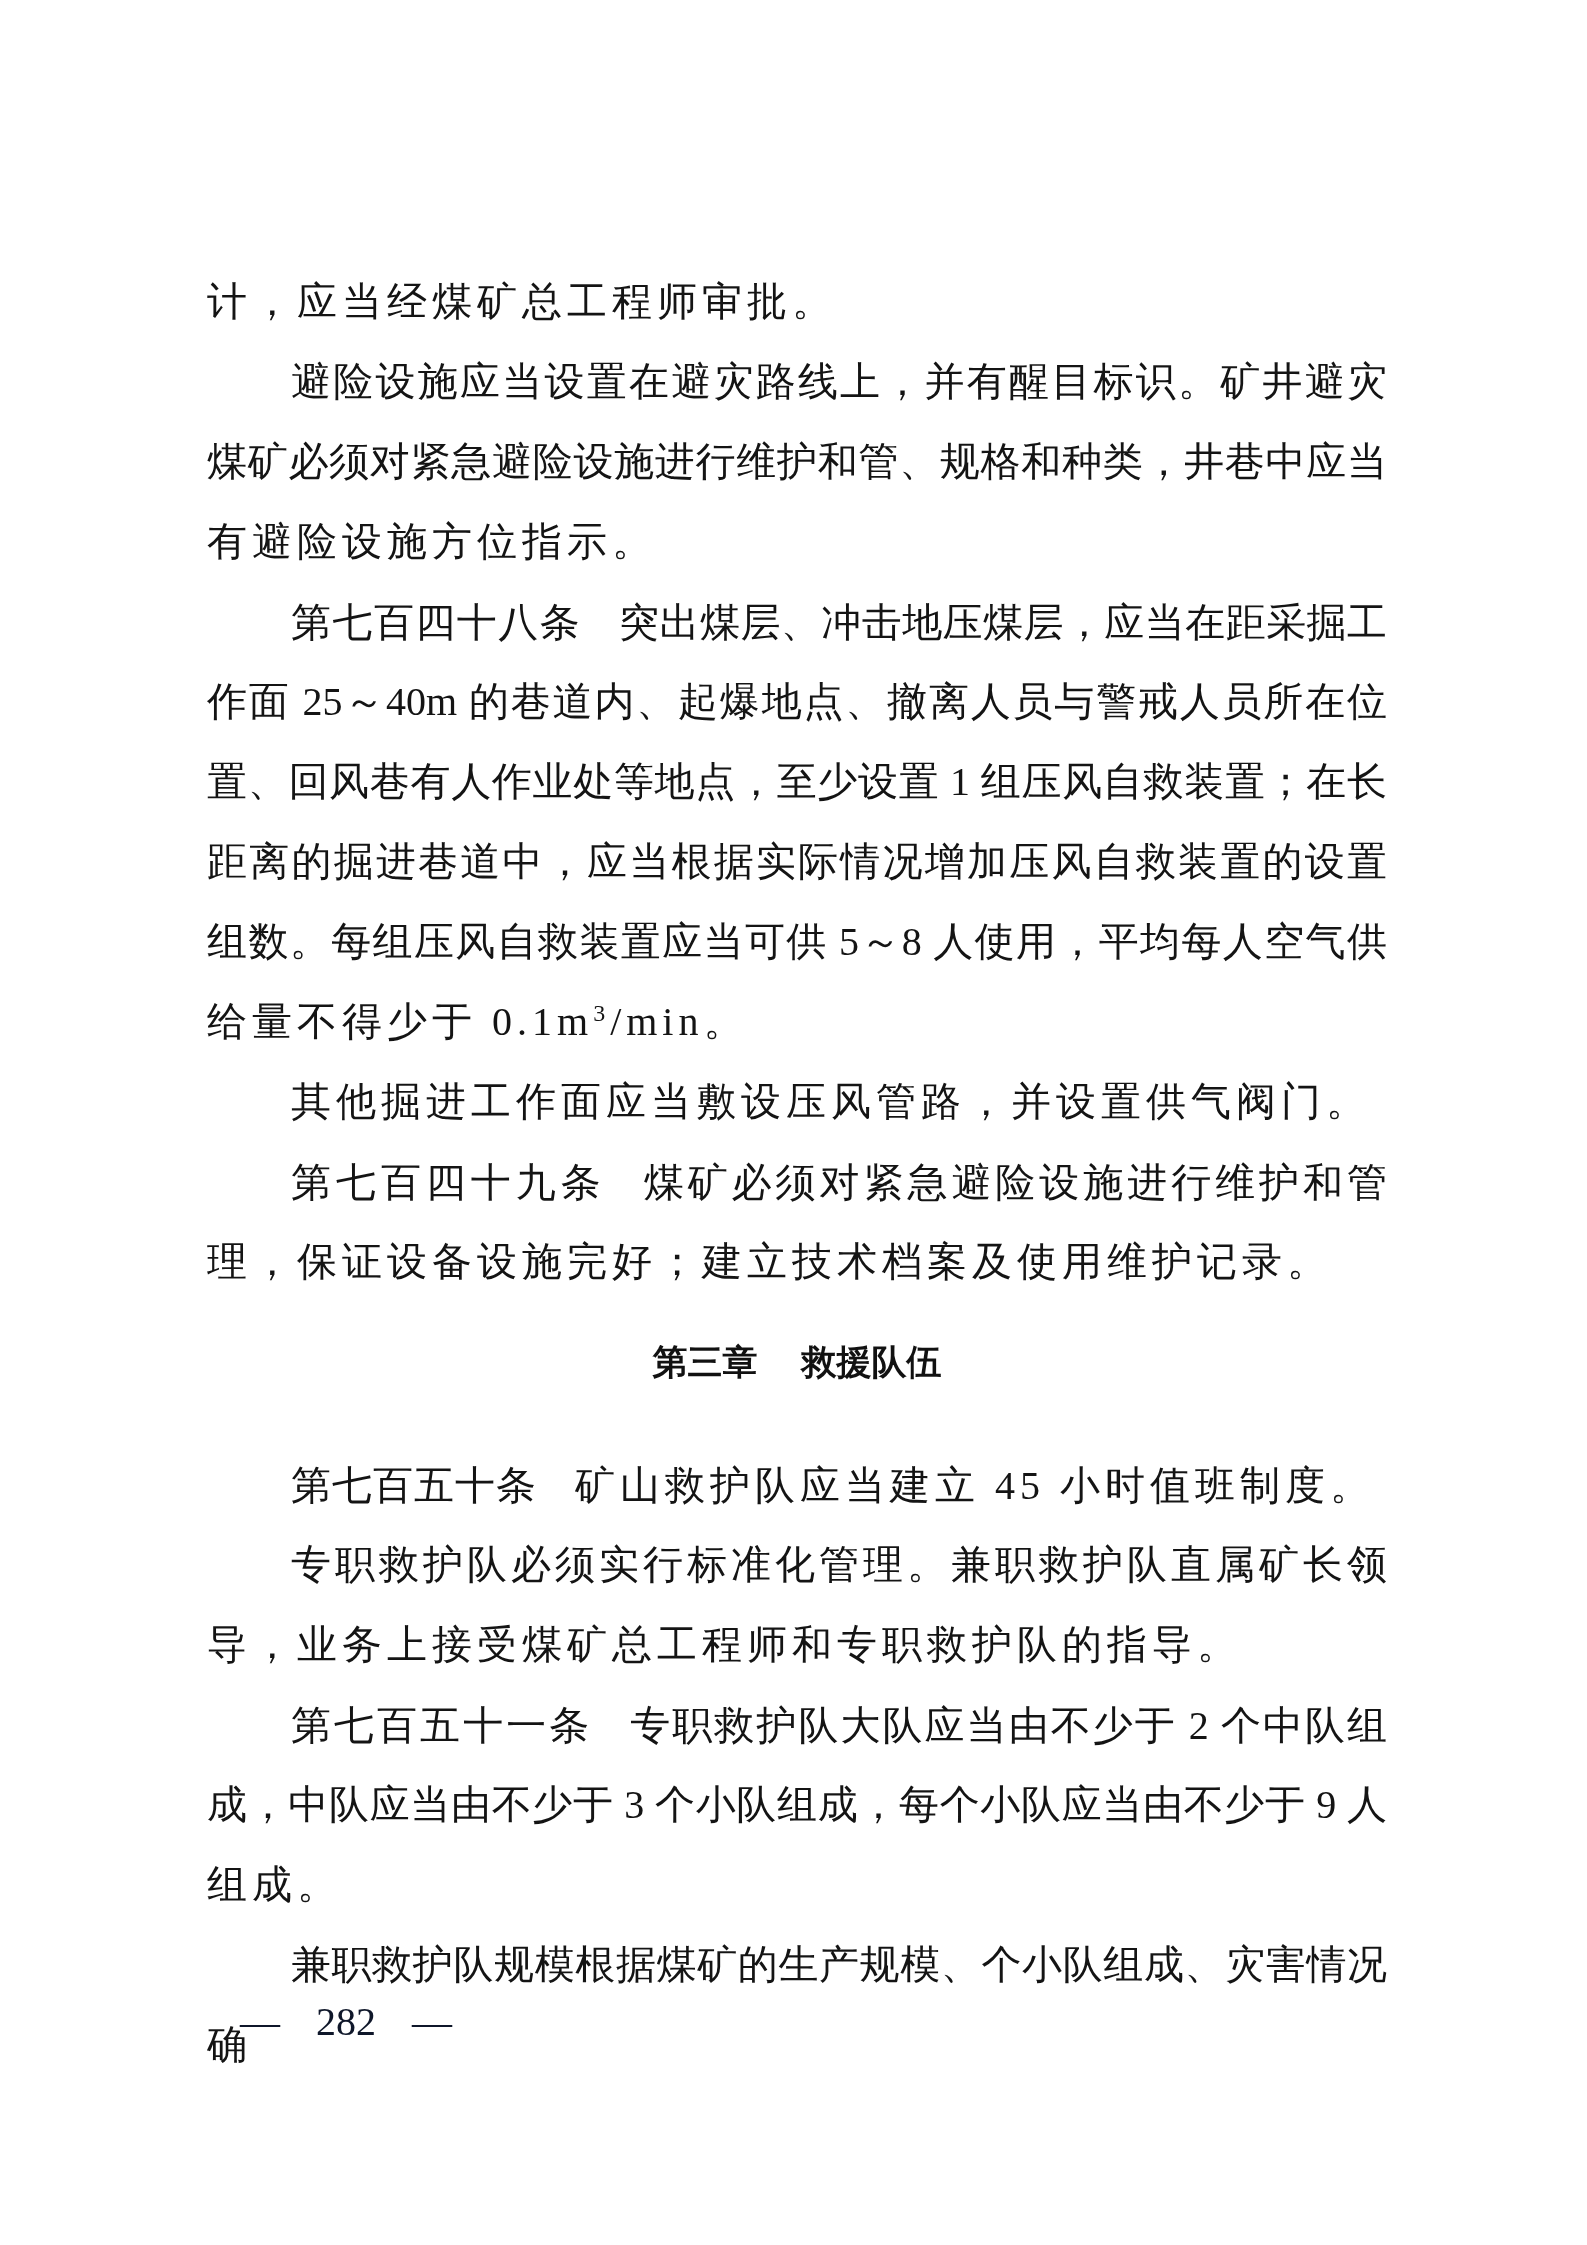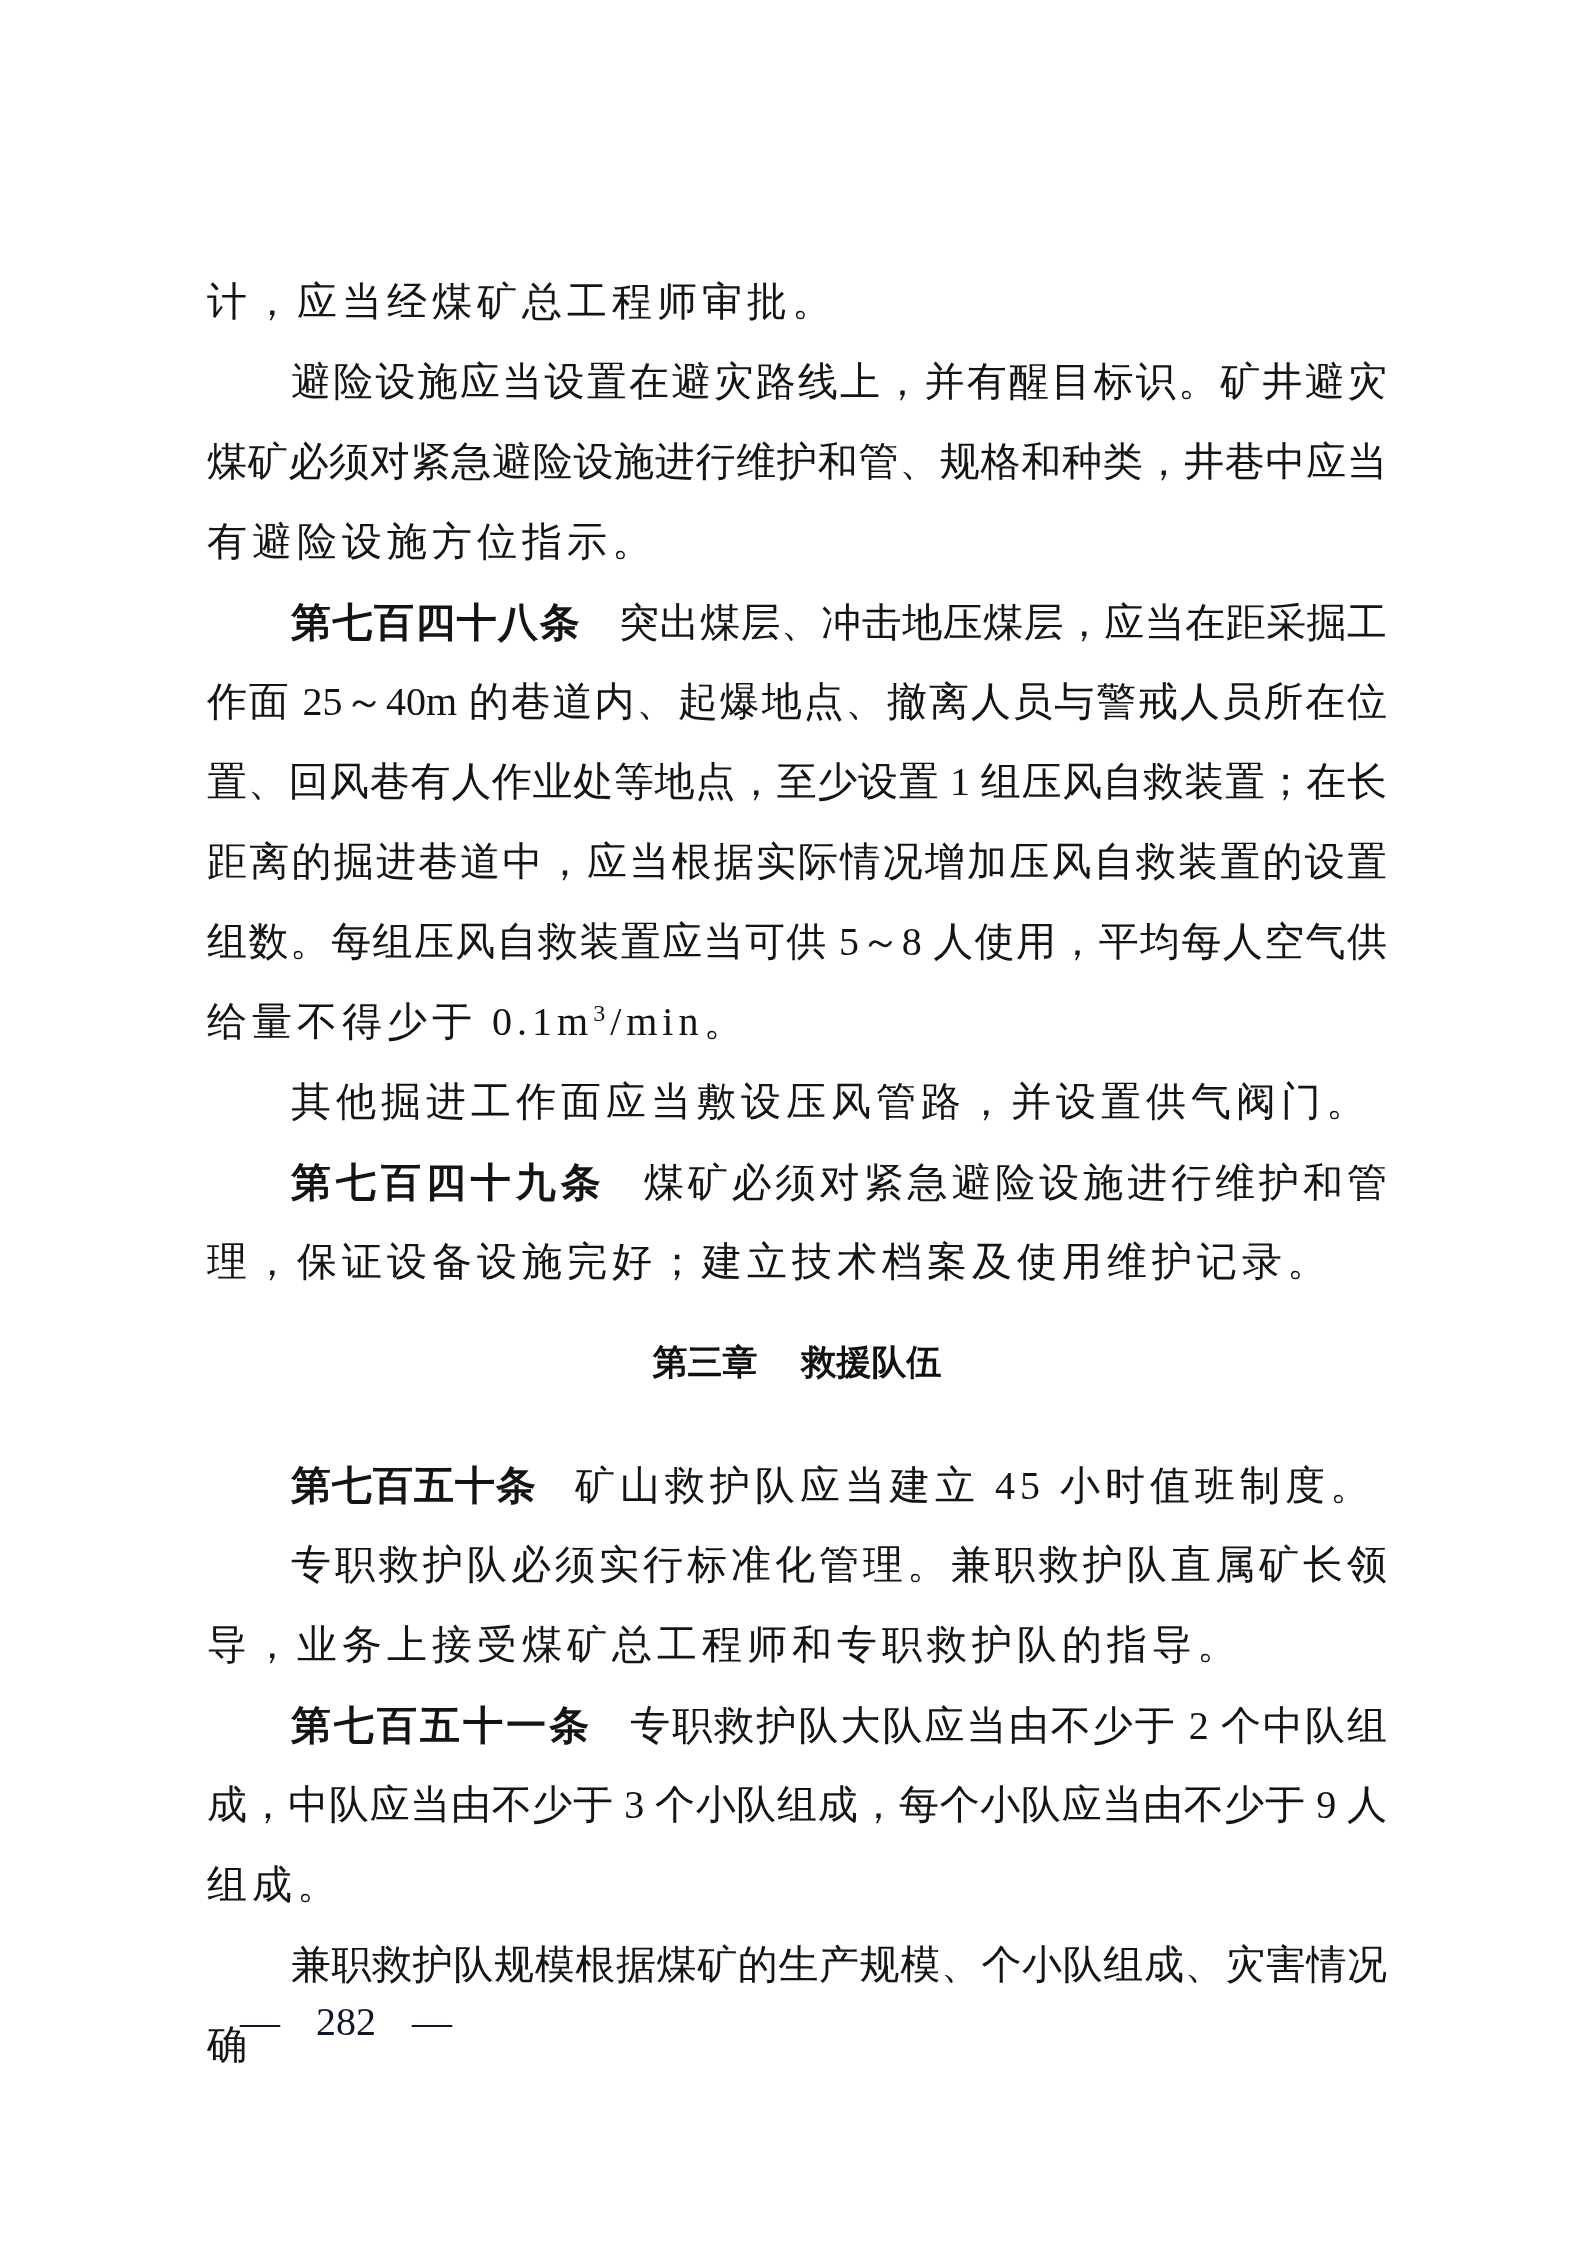--- a/index.html
+++ b/index.html
@@ -29,21 +29,21 @@
   }
   
   .line.j { text-align-last: justify; }
   
   .line.short { letter-spacing: 5px; }
   
   .line.indent { text-indent: 84px; }
   
   .art {
     font-family: "Liberation Sans", "DejaVu Sans", sans-serif;
-    font-weight: 700;
+    font-weight: 400;
     letter-spacing: 1px;
     margin-right: 38px;
   }
   .sup3 {
     vertical-align: super;
     font-size: 24px;
     line-height: 0;
   }
   .chapter {
     height: 90px;

